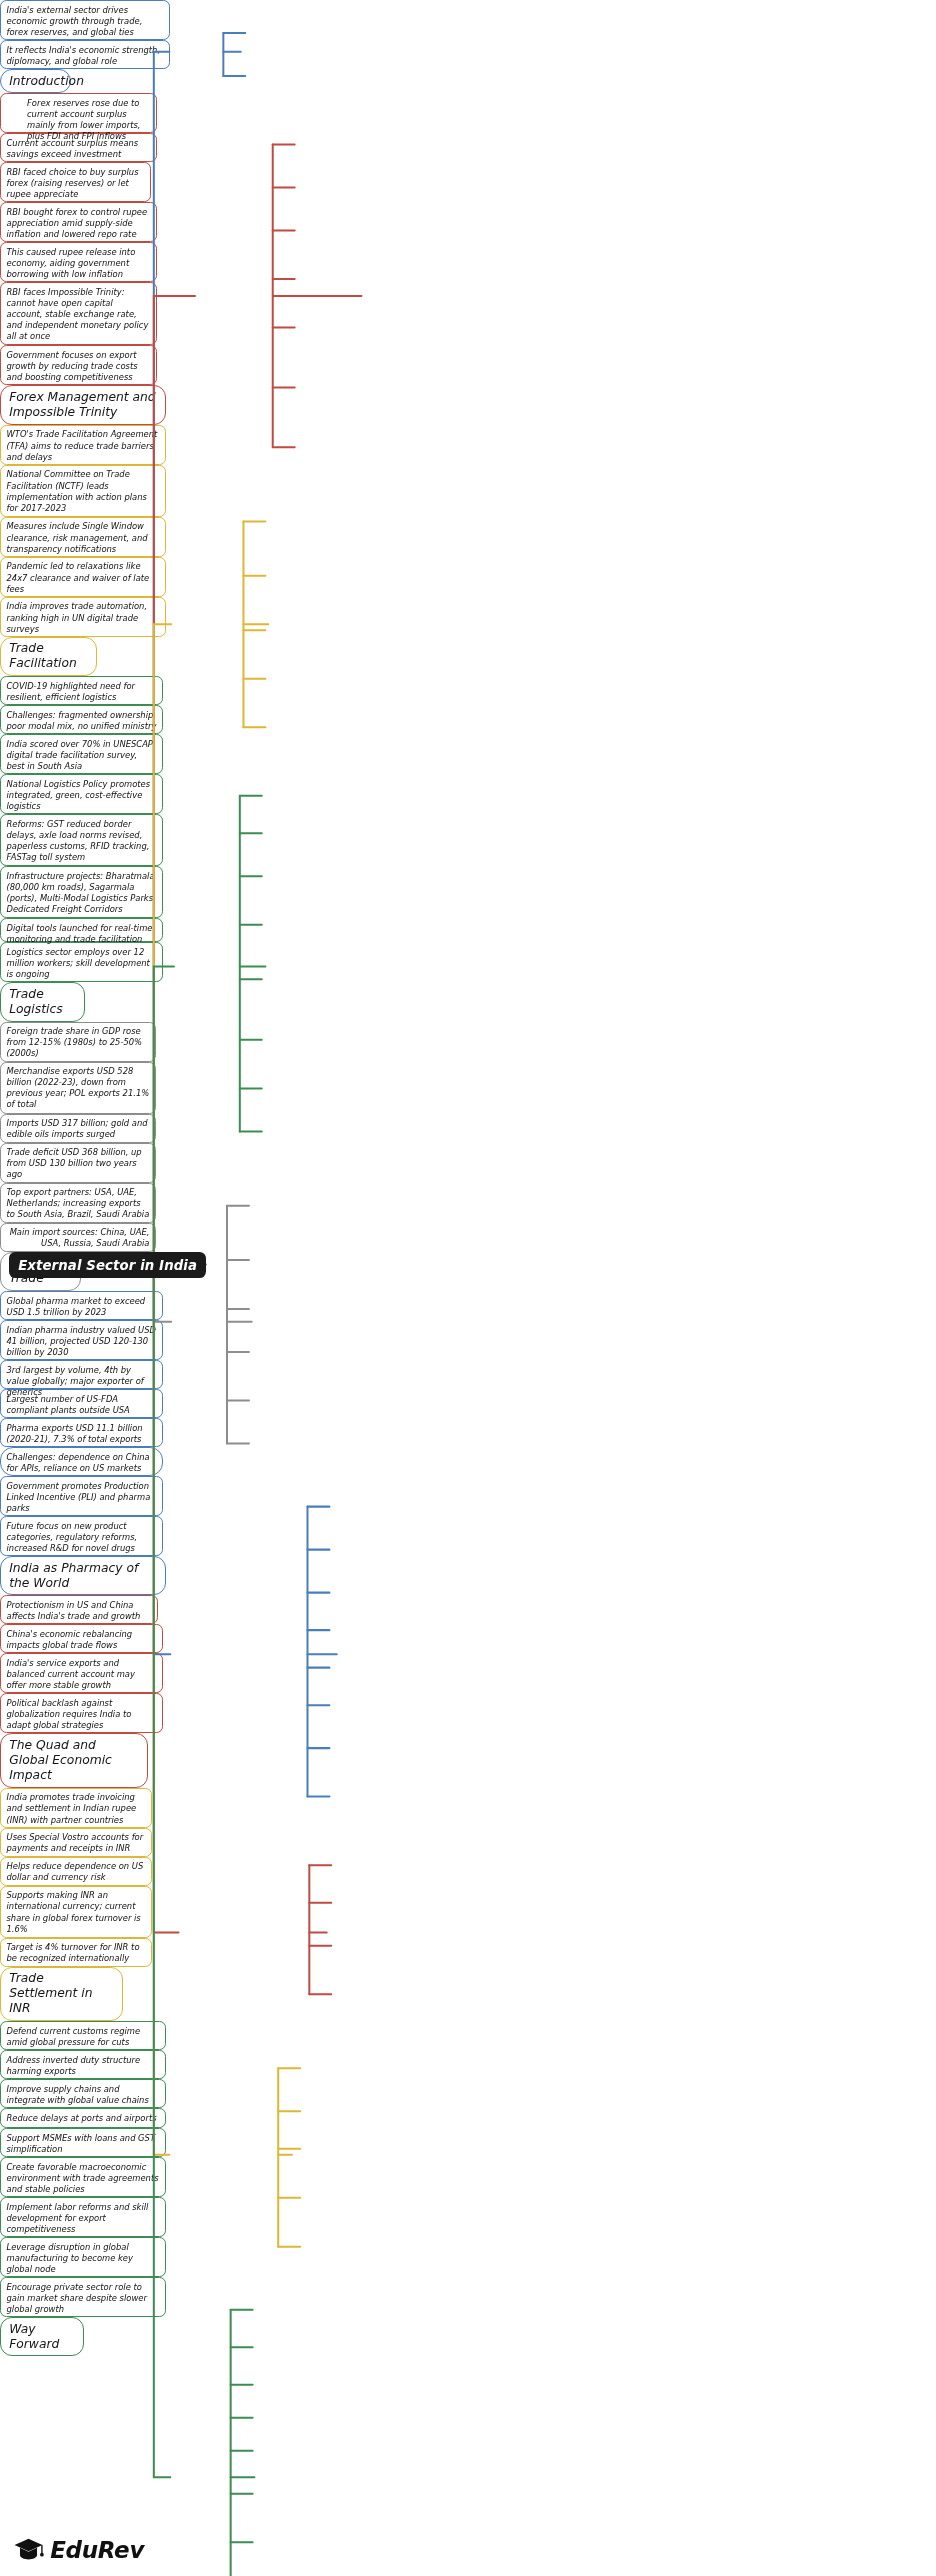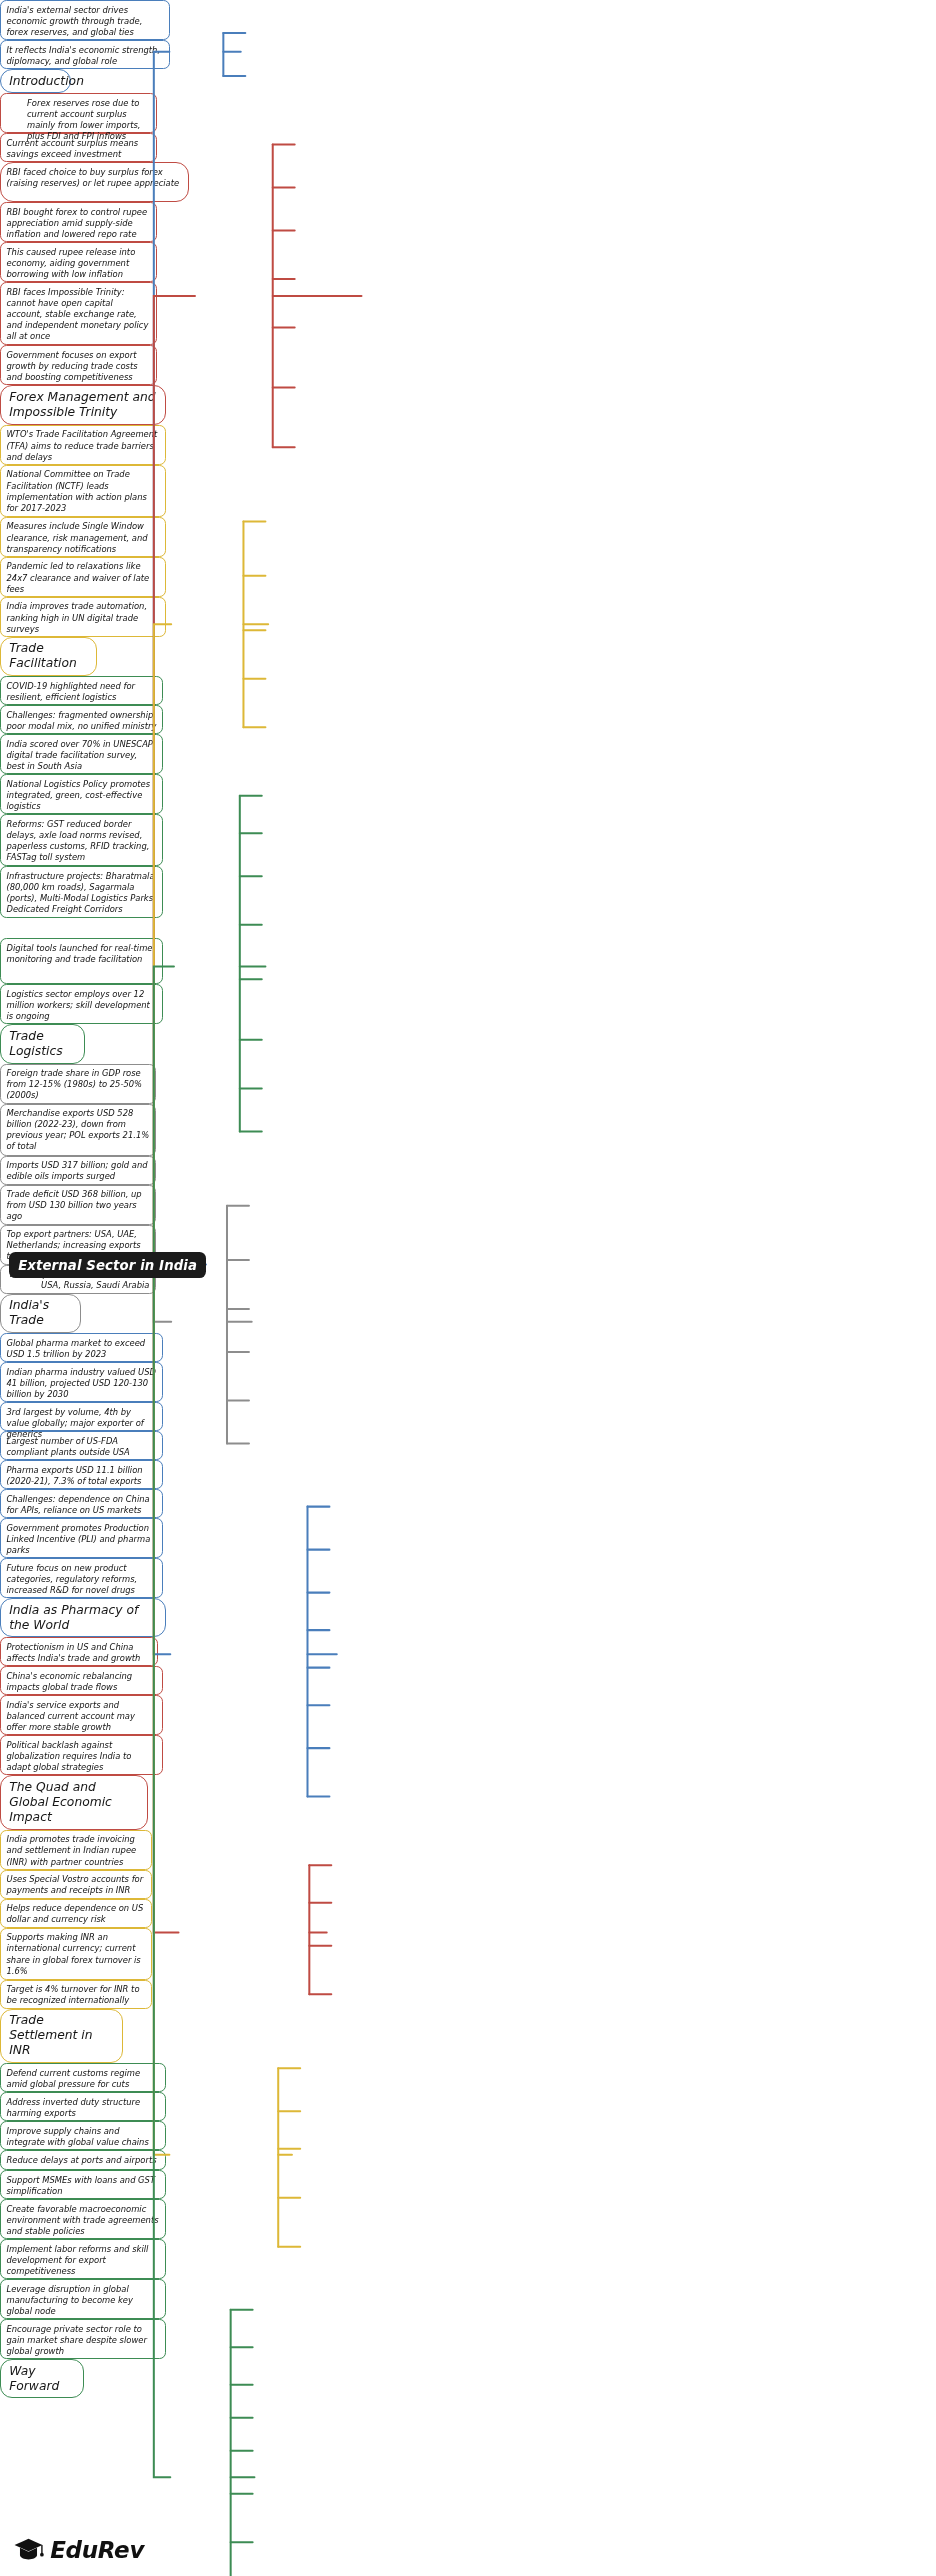--- a/index.html
+++ b/index.html
@@ -138,54 +138,54 @@
       <path d="M168 1382.25 V2112.5 H195" fill="none" stroke="#bf4b43" stroke-width="2.2" stroke-linecap="round"></path>
       <path d="M168 1382.25 V2355.5 H185" fill="none" stroke="#ddb837" stroke-width="2.2" stroke-linecap="round"></path>
       <path d="M168 1382.25 V2708 H186" fill="none" stroke="#3d8c54" stroke-width="2.2" stroke-linecap="round"></path>
     </svg>
   <div id="nodes">
       <div class="leaf c-blue" style="left: 245px; top: 12.8px; width: 170px; height: 40px;">India's external sector drives economic growth through trade, forex reserves, and global ties</div>
       <div class="leaf c-blue" style="left: 245px; top: 61px; width: 170px; height: 29px;">It reflects India's economic strength, diplomacy, and global role</div>
       <div class="branch c-blue" style="left: 169px; width: 71px; top: 39px;">Introduction</div>
       <div class="leaf c-red" style="left: 295px; top: 124px; width: 157px; height: 40px; padding-left: 26px;">Forex reserves rose due to current account surplus mainly from lower imports, plus FDI and FPI inflows</div>
       <div class="leaf c-red" style="left: 295px; top: 173px; width: 157px; height: 29px;">Current account surplus means savings exceed investment</div>
-      <div class="leaf c-red" style="left: 295px; top: 210px; width: 189px; height: 40px; border-radius: 13px;">RBI faced choice to buy surplus forex (raising reserves) or let rupee appreciate</div>
+      <div class="leaf c-red" style="left: 295px; top: 210px; width: 151px; height: 40px;">RBI faced choice to buy surplus forex (raising reserves) or let rupee appreciate</div>
       <div class="leaf c-red" style="left: 295px; top: 259px; width: 157px; height: 40px;">RBI bought forex to control rupee appreciation amid supply-side inflation and lowered repo rate</div>
       <div class="leaf c-red" style="left: 295px; top: 307px; width: 157px; height: 40px;">This caused rupee release into economy, aiding government borrowing with low inflation</div>
       <div class="leaf c-red" style="left: 295px; top: 356px; width: 157px; height: 63px;">RBI faces Impossible Trinity: cannot have open capital account, stable exchange rate, and independent monetary policy all at once</div>
       <div class="leaf c-red" style="left: 295px; top: 427px; width: 157px; height: 40px;">Government focuses on export growth by reducing trade costs and boosting competitiveness</div>
       <div class="branch c-red" style="left: 195px; width: 166px; top: 275px;">Forex Management and Impossible Trinity</div>
       <div class="leaf c-yellow" style="left: 265px; top: 501px; width: 166px; height: 40px;">WTO's Trade Facilitation Agreement (TFA) aims to reduce trade barriers and delays</div>
       <div class="leaf c-yellow" style="left: 265px; top: 550px; width: 166px; height: 52px;">National Committee on Trade Facilitation (NCTF) leads implementation with action plans for 2017-2023</div>
       <div class="leaf c-yellow" style="left: 265px; top: 610px; width: 166px; height: 40px;">Measures include Single Window clearance, risk management, and transparency notifications</div>
       <div class="leaf c-yellow" style="left: 265px; top: 659px; width: 166px; height: 40px;">Pandemic led to relaxations like 24x7 clearance and waiver of late fees</div>
       <div class="leaf c-yellow" style="left: 265px; top: 707px; width: 166px; height: 40px;">India improves trade automation, ranking high in UN digital trade surveys</div>
       <div class="branch c-yellow" style="left: 171px; width: 97px; top: 604px;">Trade Facilitation</div>
       <div class="leaf c-green" style="left: 262px; top: 781px; width: 163px; height: 29px;">COVID-19 highlighted need for resilient, efficient logistics</div>
       <div class="leaf c-green" style="left: 262px; top: 819px; width: 163px; height: 29px;">Challenges: fragmented ownership, poor modal mix, no unified ministry</div>
       <div class="leaf c-green" style="left: 262px; top: 856px; width: 163px; height: 40px;">India scored over 70% in UNESCAP digital trade facilitation survey, best in South Asia</div>
       <div class="leaf c-green" style="left: 262px; top: 905px; width: 163px; height: 40px;">National Logistics Policy promotes integrated, green, cost-effective logistics</div>
       <div class="leaf c-green" style="left: 262px; top: 953px; width: 163px; height: 52px;">Reforms: GST reduced border delays, axle load norms revised, paperless customs, RFID tracking, FASTag toll system</div>
       <div class="leaf c-green" style="left: 262px; top: 1014px; width: 163px; height: 52px;">Infrastructure projects: Bharatmala (80,000 km roads), Sagarmala (ports), Multi-Modal Logistics Parks, Dedicated Freight Corridors</div>
-      <div class="leaf c-green" style="left: 262px; top: 1074px; width: 163px; height: 46px; margin-top: 20px;">Digital tools launched for real-time monitoring and trade facilitation</div>
+      <div class="leaf c-green" style="left: 262px; top: 1074px; width: 163px; height: 24px;">Digital tools launched for real-time monitoring and trade facilitation</div>
       <div class="leaf c-green" style="left: 262px; top: 1111px; width: 163px; height: 40px;">Logistics sector employs over 12 million workers; skill development is ongoing</div>
       <div class="branch c-green" style="left: 174px; width: 85px; top: 946px;">Trade Logistics</div>
       <div class="leaf c-gray" style="left: 249px; top: 1186px; width: 156px; height: 40px;">Foreign trade share in GDP rose from 12-15% (1980s) to 25-50% (2000s)</div>
       <div class="leaf c-gray" style="left: 249px; top: 1234px; width: 156px; height: 52px;">Merchandise exports USD 528 billion (2022-23), down from previous year; POL exports 21.1% of total</div>
       <div class="leaf c-gray" style="left: 249px; top: 1294px; width: 156px; height: 29px;">Imports USD 317 billion; gold and edible oils imports surged</div>
       <div class="leaf c-gray" style="left: 249px; top: 1332px; width: 156px; height: 40px;">Trade deficit USD 368 billion, up from USD 130 billion two years ago</div>
       <div class="leaf c-gray" style="left: 249px; top: 1380px; width: 156px; height: 40px;">Top export partners: USA, UAE, Netherlands; increasing exports to South Asia, Brazil, Saudi Arabia</div>
       <div class="leaf c-gray" style="left: 249px; top: 1429px; width: 156px; height: 29px; text-align: right;">Main import sources: China, UAE, USA, Russia, Saudi Arabia</div>
       <div class="branch c-gray" style="left: 171px; width: 81px; top: 1301px;">India's Trade</div>
       <div class="leaf c-blue" style="left: 329px; top: 1492px; width: 163px; height: 29px;">Global pharma market to exceed USD 1.5 trillion by 2023</div>
       <div class="leaf c-blue" style="left: 329px; top: 1530px; width: 163px; height: 40px;">Indian pharma industry valued USD 41 billion, projected USD 120-130 billion by 2030</div>
       <div class="leaf c-blue" style="left: 329px; top: 1578px; width: 163px; height: 29px;">3rd largest by volume, 4th by value globally; major exporter of generics</div>
       <div class="leaf c-blue" style="left: 329px; top: 1615px; width: 163px; height: 29px;">Largest number of US-FDA compliant plants outside USA</div>
       <div class="leaf c-blue" style="left: 329px; top: 1653px; width: 163px; height: 29px;">Pharma exports USD 11.1 billion (2020-21), 7.3% of total exports</div>
-      <div class="leaf c-blue" style="left: 329px; top: 1691px; width: 163px; height: 29px;">Challenges: dependence on China for APIs, reliance on US markets</div>
+      <div class="leaf c-blue" style="left: 329px; top: 1691px; width: 163px; height: 29px; border-radius: 13px;">Challenges: dependence on China for APIs, reliance on US markets</div>
       <div class="leaf c-blue" style="left: 329px; top: 1728px; width: 163px; height: 40px;">Government promotes Production Linked Incentive (PLI) and pharma parks</div>
       <div class="leaf c-blue" style="left: 329px; top: 1776px; width: 163px; height: 40px;">Future focus on new product categories, regulatory reforms, increased R&amp;D for novel drugs</div>
       <div class="branch c-blue" style="left: 170px; width: 166px; top: 1634px;">India as Pharmacy of the World</div>
       <div class="leaf c-red" style="left: 331px; top: 1851px; width: 158px; height: 29px;">Protectionism in US and China affects India's trade and growth</div>
       <div class="leaf c-red" style="left: 331px; top: 1888px; width: 163px; height: 29px;">China's economic rebalancing impacts global trade flows</div>
       <div class="leaf c-red" style="left: 331px; top: 1926px; width: 163px; height: 40px;">India's service exports and balanced current account may offer more stable growth</div>
       <div class="leaf c-red" style="left: 331px; top: 1974px; width: 163px; height: 40px;">Political backlash against globalization requires India to adapt global strategies</div>
       <div class="branch c-red" style="left: 178px; width: 148px; top: 1905px;">The Quad and Global Economic Impact</div>
       <div class="leaf c-yellow" style="left: 300px; top: 2048px; width: 152px; height: 40px;">India promotes trade invoicing and settlement in Indian rupee (INR) with partner countries</div>
       <div class="leaf c-yellow" style="left: 300px; top: 2097px; width: 152px; height: 29px;">Uses Special Vostro accounts for payments and receipts in INR</div>

